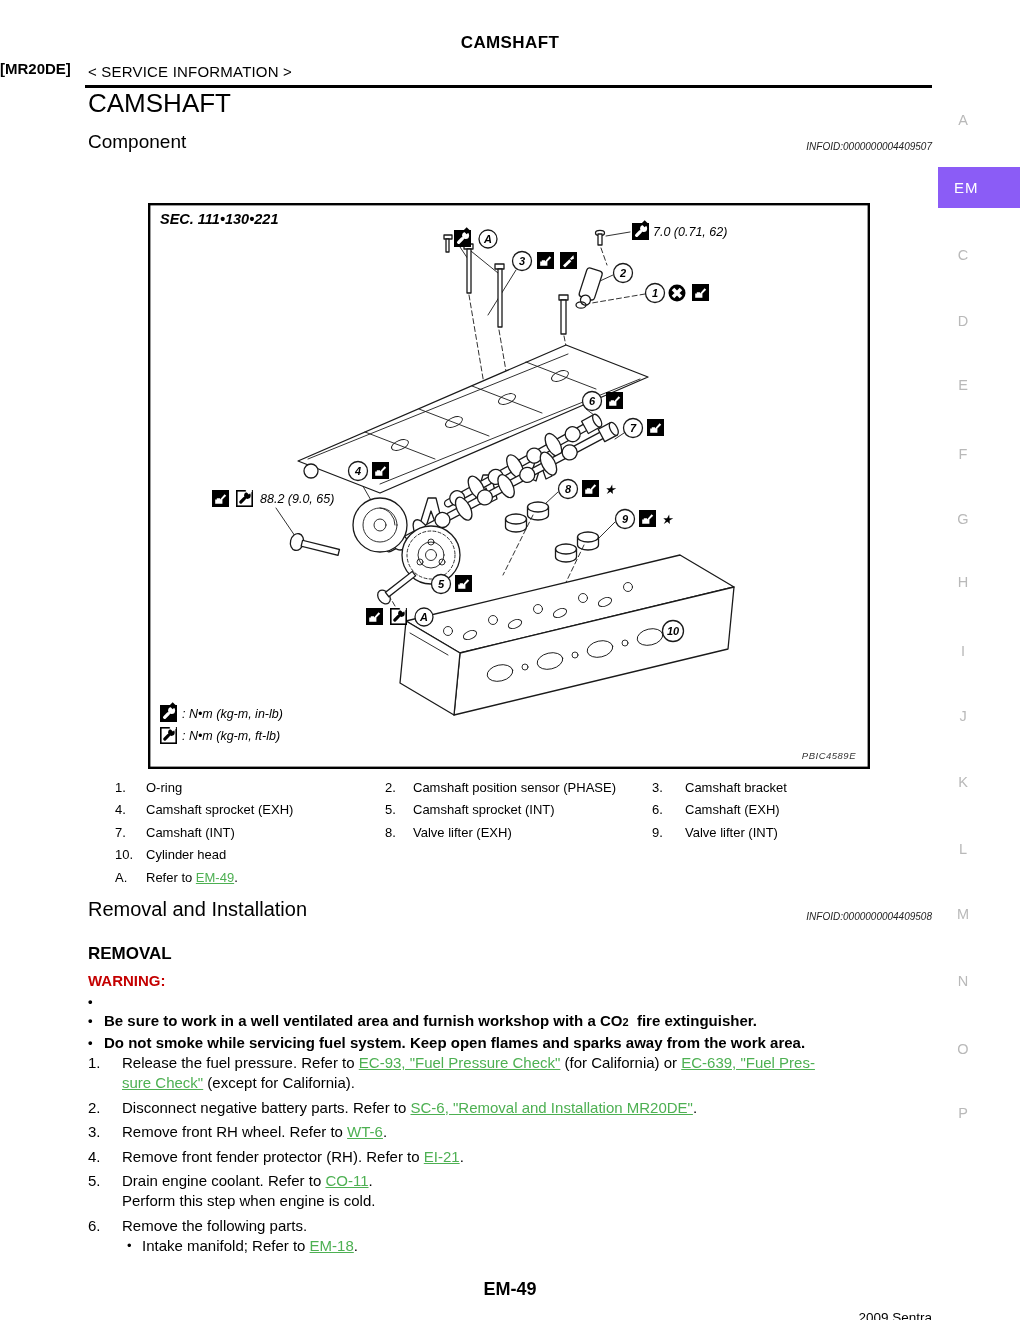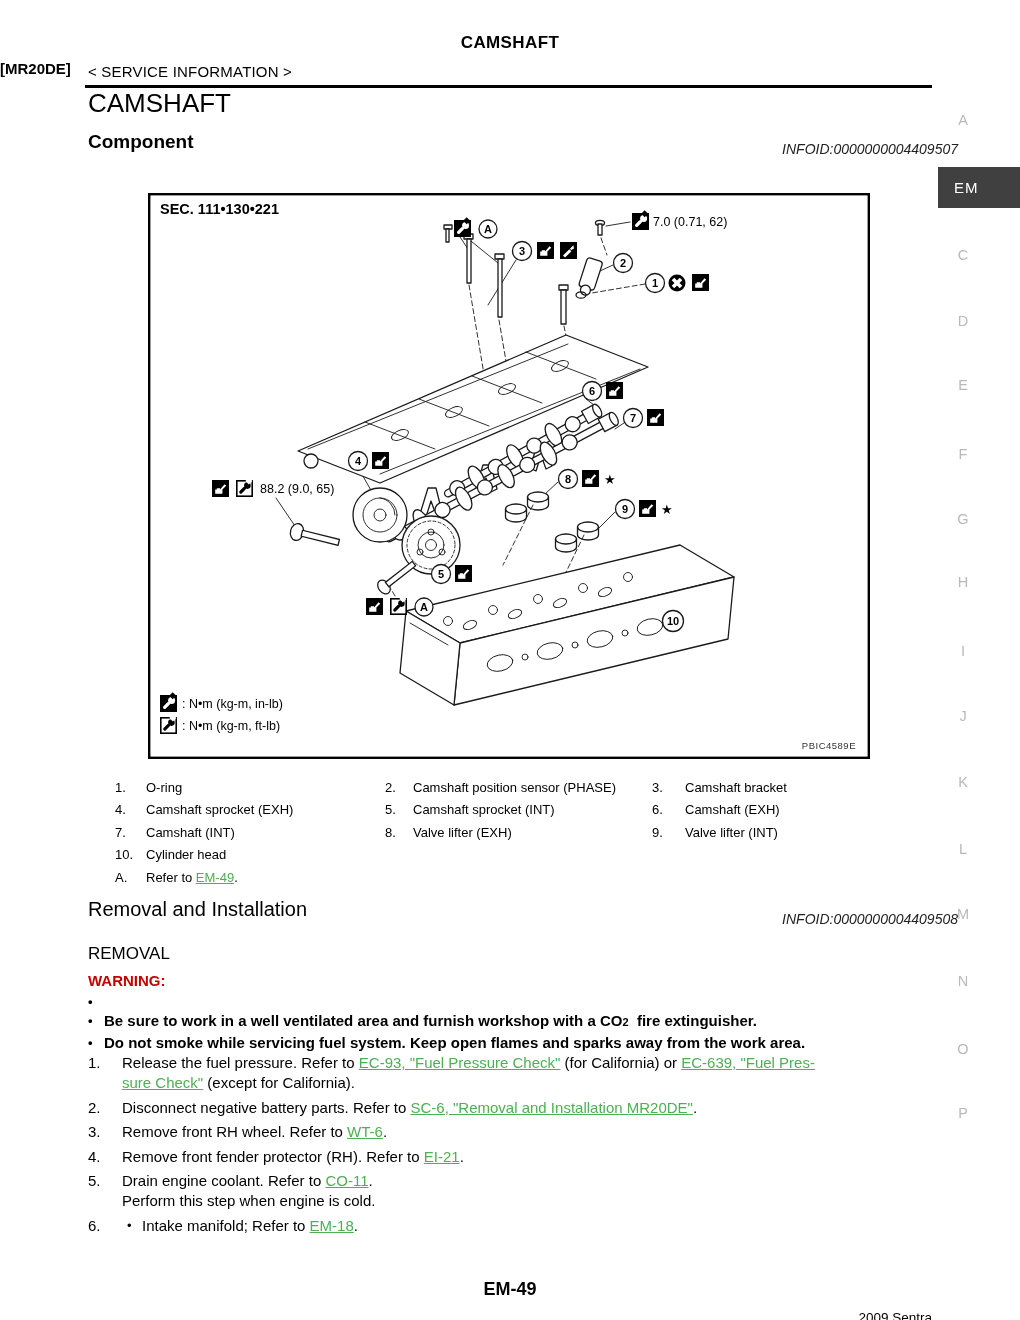--- a/index.html
+++ b/index.html
@@ -7,40 +7,40 @@
         font-family:"Liberation Sans",sans-serif;color:#000;overflow:hidden;}
   :root{--link-green:#4db052;--warning-red:#c40000;}
 
   .top-title{position:absolute;top:33px;left:0;width:1020px;text-align:center;
              font-size:17px;font-weight:bold;letter-spacing:.4px;}
   .service-info{position:absolute;top:63px;left:88px;font-size:15px;letter-spacing:.2px;}
   .model-code{position:absolute;top:60px;left:0;width:932px;
               font-size:15px;font-weight:bold;}
   .rule{position:absolute;top:85px;left:85px;width:847px;height:3px;background:#000;}
   .h1{position:absolute;top:88px;left:88px;font-size:26px;font-weight:400;}
-  .h2-component{position:absolute;top:131px;left:88px;font-size:19px;font-weight:700;}
+  .h2-component{position:absolute;top:131px;left:88px;font-size:19px;font-weight:400;}
   .infoid{position:absolute;left:0;width:932px;text-align:right;font-style:italic;
-          font-size:14px;color:#222;padding-left:26px;}
+          font-size:10px;color:#222;}
   .infoid1{top:141px;} .infoid2{top:911px;}
 
-  .figure-wrap{position:absolute;top:193px;left:148px;width:722px;height:566px;}
+  .figure-wrap{position:absolute;top:203px;left:148px;width:722px;height:566px;font-style:italic;}
   .figtext{font-family:"Liberation Sans",sans-serif;}
 
   .parts{position:absolute;top:777px;left:88px;width:846px;font-size:13px;}
   .prow{display:flex;line-height:22.4px;}
   .pcell{display:flex;}
   .pc1{width:297px;padding-left:27px;box-sizing:border-box;}
   .pc2{width:267px;}
   .pc3{width:282px;}
   .pc1 .pnum{width:31px;flex:none;}
   .pc2 .pnum{width:28px;flex:none;}
   .pc3 .pnum{width:33px;flex:none;}
 
   .h2-removal{position:absolute;top:898px;left:88px;font-size:20px;font-weight:400;}
-  .h3-removal{position:absolute;top:944px;left:88px;font-size:17px;font-weight:400;}
+  .h3-removal{position:absolute;top:944px;left:88px;font-size:17px;font-weight:700;}
   .warning-label{position:absolute;top:972px;left:88px;font-size:15px;font-weight:bold;
                  color:var(--warning-red);}
   .warnings{position:absolute;top:992px;left:88px;width:848px;}
   .warnrow{display:flex;font-weight:bold;font-size:15px;line-height:19.4px;}
   .wbullet{width:16px;flex:none;font-size:13px;}
   .wtext{white-space:pre-wrap;}
 
   .steps{position:absolute;top:1053px;left:88px;width:848px;font-size:15px;}
   .step{display:flex;margin-bottom:4.5px;line-height:20px;}
   .stepnum{width:34px;flex:none;}
@@ -53,21 +53,21 @@
         text-decoration-color:var(--link-green);cursor:pointer;}
   .sub{font-size:11px;}
 
   .f-rev{position:absolute;top:1283px;left:88px;font-size:13.5px;margin-top:47px;}
   .f-page{position:absolute;top:1279px;left:0;width:1020px;text-align:center;
           font-weight:bold;font-size:18px;}
   .f-model{position:absolute;top:1283px;left:0;width:932px;text-align:right;font-size:13.5px;margin-top:27px;}
 
   .tab-letter{position:absolute;left:948px;width:30px;text-align:center;
               color:#b9b9b9;font-size:14.5px;}
-  .em-tab{position:absolute;left:938px;top:167px;width:82px;height:41px;background:#404040;
+  .em-tab{position:absolute;left:938px;top:167px;width:82px;height:41px;background:#8b5cf6;
           color:#fff;display:flex;align-items:center;box-sizing:border-box;
           padding-left:16px;font-size:15px;letter-spacing:1px;}
 </style>
 </head>
 <body>
 
 <div class="page">
 
   <div class="top-title">CAMSHAFT</div>
   <div class="service-info">&lt; SERVICE INFORMATION &gt;</div>
@@ -476,20 +476,21 @@
     <div class="step">
       <span class="stepnum">5.</span>
       <div class="steptext">
         <div><span>Drain engine coolant. Refer to </span><span class="link">CO-11</span><span>.</span></div>
         <div>Perform this step when engine is cold.</div>
       </div>
     </div>
     <div class="step">
       <span class="stepnum">6.</span>
       <div class="steptext">
+        <div><span>Remove the following parts.</span></div>
         <div class="substep">
           <span class="sbullet">•</span>
           <span><span>Intake manifold; Refer to </span><span class="link">EM-18</span><span>.</span></span>
         </div>
       </div>
     </div>
   </div>
 
   <div class="f-rev">Revision: October 2008</div>
   <div class="f-page">EM-49</div>

